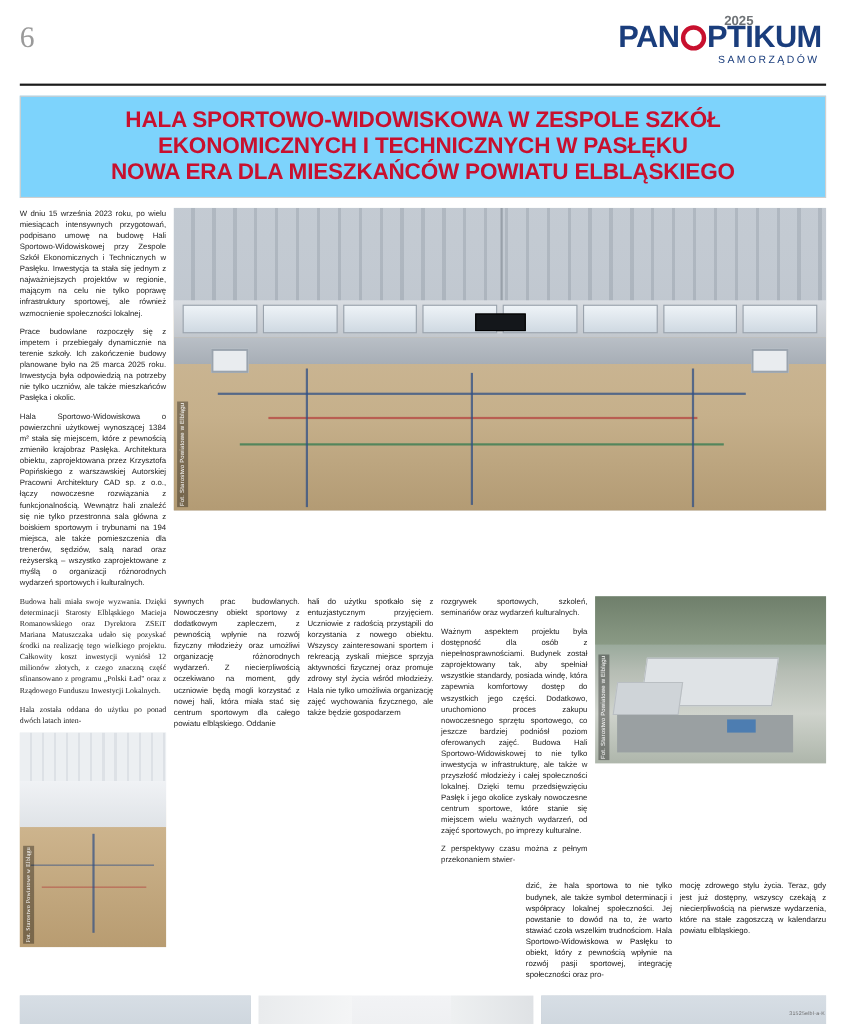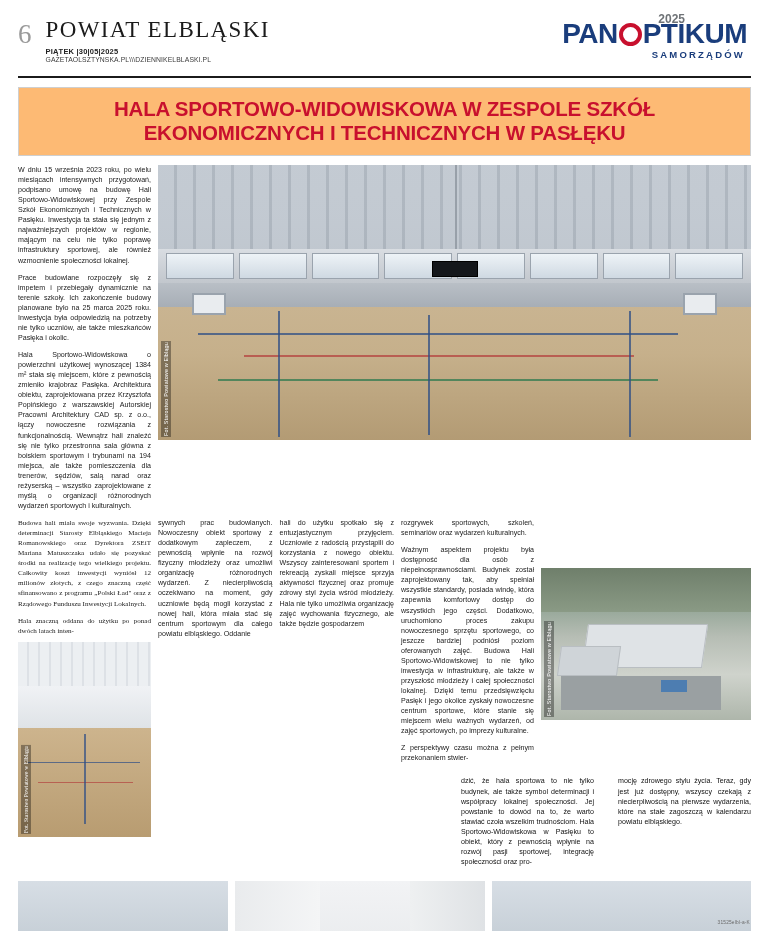--- a/index.html
+++ b/index.html
@@ -88,40 +88,40 @@
     position: absolute;
     top: -6px;
     right: 62px;
     font-size: 12px;
     font-weight: bold;
     color: #6f7377;
     letter-spacing: 0px;
   }
   .brand-sub {
     font-size: 9.5px;
-    font-weight: bold;
+    font-weight: normal;
     color: #1a3d7c;
     letter-spacing: 2.2px;
     margin-top: 1px;
     margin-right: 2px;
     text-align: right;
   }
   .rule {
     height: 2px;
     background: #1b1b1b;
     margin: 4px 18px 0 18px;
   }
 
   
   .headline-box {
     margin: 9px 18px 0 18px;
     border: 1px solid #cfcfcf;
     padding: 9px 8px 10px 8px;
     text-align: center;
-    background: #fdba74;
+    background: #7dd3fc;
   }
   .headline {
     color: #c8102e;
     font-weight: bold;
     font-size: 20.5px;
     line-height: 1.17;
     letter-spacing: -0.2px;
     font-family: "Liberation Sans", sans-serif;
   }
   .headline .l3 { display:block; }
@@ -286,41 +286,37 @@
     letter-spacing:.2px;
   }
 </style>
 </head>
 <body>
 
 <div class="page">
 
   <div class="masthead">
     <div class="folio">6</div>
-    <div class="head-left">
-      <div class="head-title">POWIAT ELBLĄSKI</div>
-      <div class="head-date">PIĄTEK |30|05|2025</div>
-      <div class="head-url">GAZETAOLSZTYNSKA.PL\\\DZIENNIKELBLASKI.PL</div>
-    </div>
     <div class="brand">
       <div class="brand-year">2025</div>
       <div class="brand-main">
         <span>PAN</span>
         <span class="brand-o"></span>
         <span>PTIKUM</span>
       </div>
       <div class="brand-sub">SAMORZĄDÓW</div>
     </div>
   </div>
   <div class="rule"></div>
 
   <div class="headline-box">
     <div class="headline">
       <span class="l3">HALA SPORTOWO-WIDOWISKOWA W ZESPOLE SZKÓŁ</span>
       <span class="l3">EKONOMICZNYCH I TECHNICZNYCH W PASŁĘKU</span>
+      <span class="l3">NOWA ERA DLA MIESZKAŃCÓW POWIATU ELBLĄSKIEGO</span>
     </div>
   </div>
 
   <div class="content">
 
     <div class="row1">
       <div class="col-text">
         <p>W dniu 15 września 2023 roku, po wielu miesiącach intensywnych przygotowań, podpisano umowę na budowę Hali Sportowo-Widowiskowej przy Zespole Szkół Ekonomicznych i Technicznych w Pasłęku. Inwestycja ta stała się jednym z najważniejszych projektów w regionie, mającym na celu nie tylko poprawę infrastruktury sportowej, ale również wzmocnienie społeczności lokalnej.</p>
         <p>Prace budowlane rozpoczęły się z impetem i przebiegały dynamicznie na terenie szkoły. Ich zakończenie budowy planowane było na 25 marca 2025 roku. Inwestycja była odpowiedzią na potrzeby nie tylko uczniów, ale także mieszkańców Pasłęka i okolic.</p>
         <p>Hala Sportowo-Widowiskowa o powierzchni użytkowej wynoszącej 1384 m² stała się miejscem, które z pewnością zmieniło krajobraz Pasłęka. Architektura obiektu, zaprojektowana przez Krzysztofa Popińskiego z warszawskiej Autorskiej Pracowni Architektury CAD sp. z o.o., łączy nowoczesne rozwiązania z funkcjonalnością. Wewnątrz hali znaleźć się nie tylko przestronna sala główna z boiskiem sportowym i trybunami na 194 miejsca, ale także pomieszczenia dla trenerów, sędziów, salą narad oraz reżyserską – wszystko zaprojektowane z myślą o organizacji różnorodnych wydarzeń sportowych i kulturalnych.</p>
@@ -355,21 +351,21 @@
         </div>
         <div class="credit">Fot. Starostwo Powiatowe w Elblągu</div>
       </div>
     </div>
 
     <div class="row2">
 
       <div style="width:133px; flex:0 0 133px;font-family:Liberation Serif, serif;">
         <div class="col-text" style="width:133px;">
           <p>Budowa hali miała swoje wyzwania. Dzięki determinacji Starosty Elbląskiego Macieja Romanowskiego oraz Dyrektora ZSEiT Mariana Matuszczaka udało się pozyskać środki na realizację tego wielkiego projektu. Całkowity koszt inwestycji wyniósł 12 milionów złotych, z czego znaczną część sfinansowano z programu „Polski Ład" oraz z Rządowego Funduszu Inwestycji Lokalnych.</p>
-          <p>Hala znaczną oddana do użytku po ponad dwóch latach inten-</p>
+          <p>Hala została oddana do użytku po ponad dwóch latach inten-</p>
         </div>
         <div class="photo photo-gym2" style="margin-top:6px;">
           <div class="g-ceiling"></div>
           <div class="g-wall"></div>
           <div class="g-floor"></div>
           <div class="g-line" style="left:10px; top:120px; width:112px; height:1.5px;"></div>
           <div class="g-line" style="left:20px; top:140px; width:95px; height:1.5px; background:#b4433f;"></div>
           <div class="g-line" style="left:66px; top:92px; width:1.5px; height:90px;"></div>
           <div class="credit">Fot. Starostwo Powiatowe w Elblągu</div>
         </div>
@@ -378,36 +374,36 @@
       <div class="textcols" style="max-width:272px;">
         <div class="tcol">
           <p>sywnych prac budowlanych. Nowoczesny obiekt sportowy z dodatkowym zapleczem, z pewnością wpłynie na rozwój fizyczny młodzieży oraz umożliwi organizację różnorodnych wydarzeń. Z niecierpliwością oczekiwano na moment, gdy uczniowie będą mogli korzystać z nowej hali, która miała stać się centrum sportowym dla całego powiatu elbląskiego. Oddanie</p>
         </div>
         <div class="tcol">
           <p>hali do użytku spotkało się z entuzjastycznym przyjęciem. Uczniowie z radością przystąpili do korzystania z nowego obiektu. Wszyscy zainteresowani sportem i rekreacją zyskali miejsce sprzyja aktywności fizycznej oraz promuje zdrowy styl życia wśród młodzieży. Hala nie tylko umożliwia organizację zajęć wychowania fizycznego, ale także będzie gospodarzem</p>
         </div>
       </div>
 
       <div style="flex:1 1 auto; display:flex; flex-direction:column;">
-        <div style="display:flex; gap:7px;align-items:center;">
+        <div style="display:flex; gap:7px;">
           <div class="tcol" style="width:133px; flex:0 0 133px;">
             <p>rozgrywek sportowych, szkoleń, seminariów oraz wydarzeń kulturalnych.</p>
             <p>Ważnym aspektem projektu była dostępność dla osób z niepełnosprawnościami. Budynek został zaprojektowany tak, aby spełniał wszystkie standardy, posiada windę, która zapewnia komfortowy dostęp do wszystkich jego części. Dodatkowo, uruchomiono proces zakupu nowoczesnego sprzętu sportowego, co jeszcze bardziej podniósł poziom oferowanych zajęć. Budowa Hali Sportowo-Widowiskowej to nie tylko inwestycja w infrastrukturę, ale także w przyszłość młodzieży i całej społeczności lokalnej. Dzięki temu przedsięwzięciu Pasłęk i jego okolice zyskały nowoczesne centrum sportowe, które stanie się miejscem wielu ważnych wydarzeń, od zajęć sportowych, po imprezy kulturalne.</p>
             <p>Z perspektywy czasu można z pełnym przekonaniem stwier-</p>
           </div>
           <div class="photo aerial">
             <div class="treeline"></div>
             <div class="roof1"></div>
             <div class="roof2"></div>
             <div class="lot"></div>
             <div class="blue"></div>
             <div class="credit">Fot. Starostwo Powiatowe w Elblągu</div>
           </div>
         </div>
-        <div style="display:flex; gap:24px; margin-top:6px; justify-content:flex-end;">
+        <div style="display:flex; gap:7px; margin-top:6px; justify-content:flex-end;">
           <div class="col-right">
             <p>dzić, że hala sportowa to nie tylko budynek, ale także symbol determinacji i współpracy lokalnej społeczności. Jej powstanie to dowód na to, że warto stawiać czoła wszelkim trudnościom. Hala Sportowo-Widowiskowa w Pasłęku to obiekt, który z pewnością wpłynie na rozwój pasji sportowej, integrację społeczności oraz pro-</p>
           </div>
           <div class="col-right">
             <p>mocję zdrowego stylu życia. Teraz, gdy jest już dostępny, wszyscy czekają z niecierpliwością na pierwsze wydarzenia, które na stałe zagoszczą w kalendarzu powiatu elbląskiego.</p>
           </div>
         </div>
       </div>
     </div>
 

